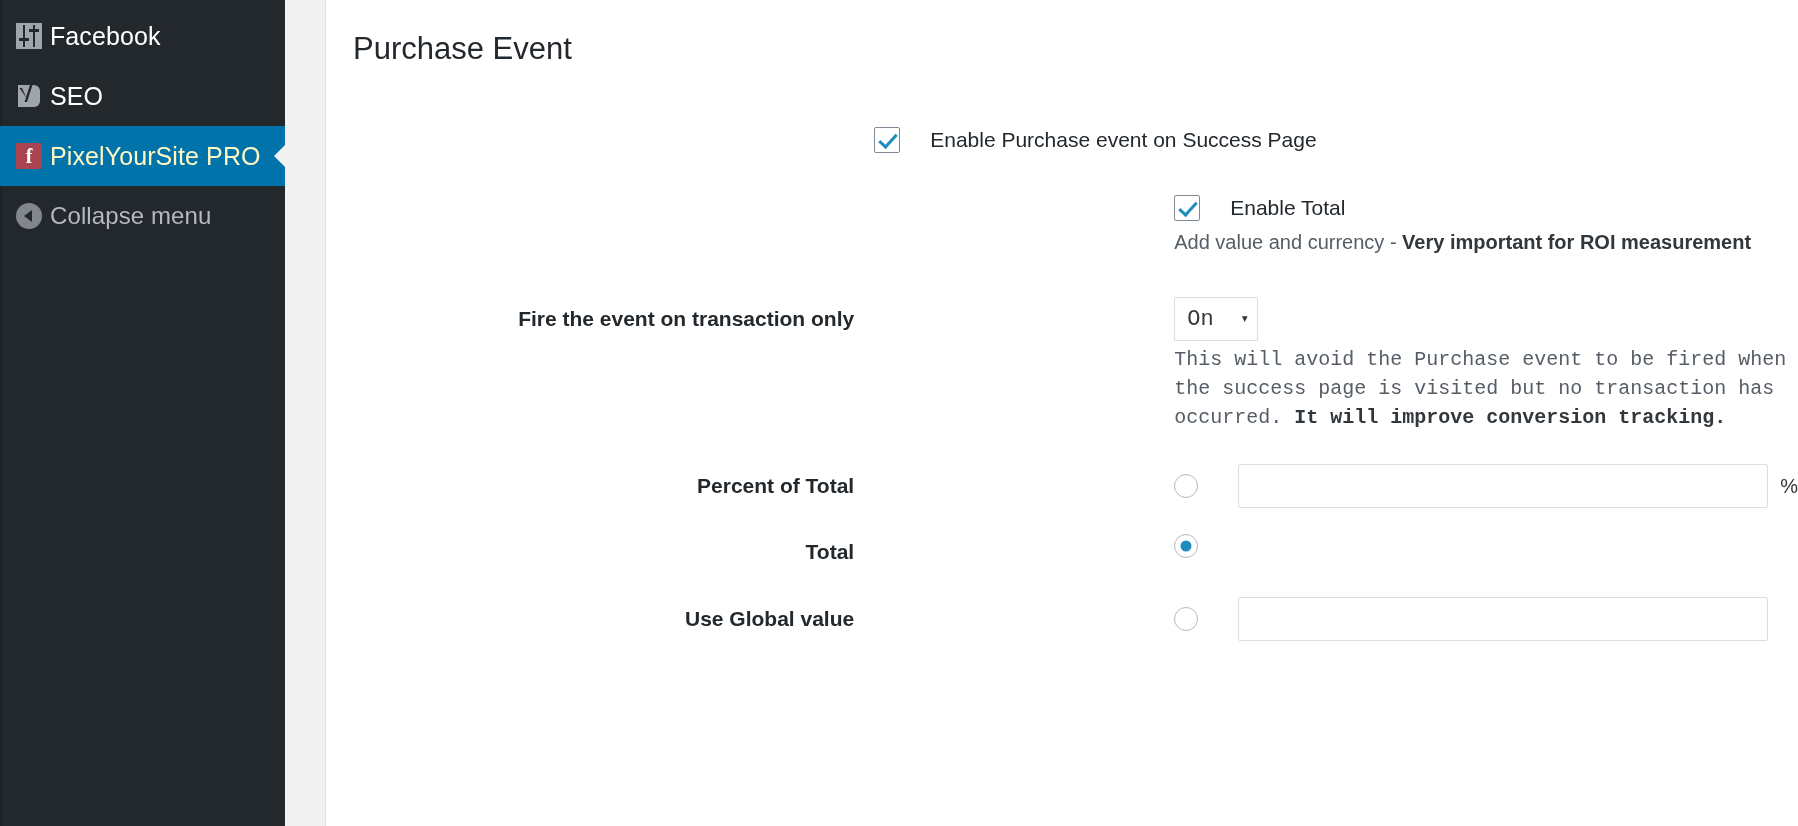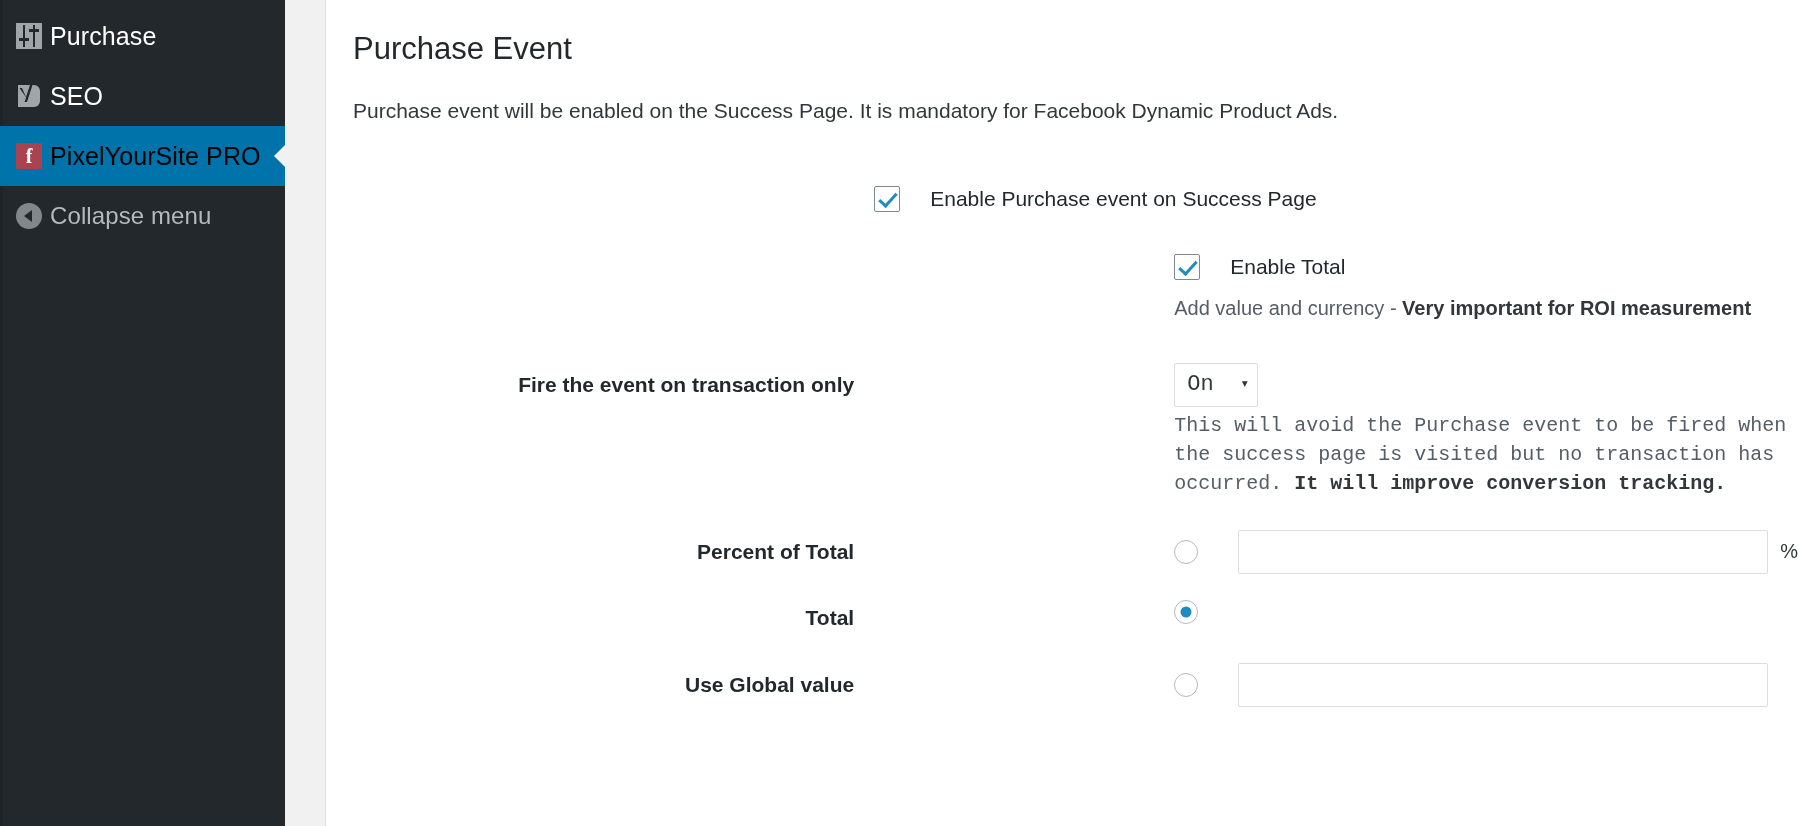--- a/index.html
+++ b/index.html
@@ -53,21 +53,21 @@
     font-size: 25px;
     color: #ffffff;
     letter-spacing: 0.1px;
     white-space: nowrap;
   }
 
   .menu-item.current {
     background: #0073aa;
   }
   .menu-item.current .m-label {
-    color: #000000;
+    color: #fef9c3;
   }
   .menu-item.current::after {
     content: "";
     position: absolute;
     right: -1px;
     top: 50%;
     transform: translateY(-50%);
     width: 0;
     height: 0;
     border-top: 12px solid transparent;
@@ -365,21 +365,21 @@
     <div class="menu-item">
       <span class="m-icon">
         <span class="icon-sliders">
           <span class="sl-bg"></span>
           <span class="sl-l1"></span>
           <span class="sl-l2"></span>
           <span class="sl-h1"></span>
           <span class="sl-h2"></span>
         </span>
       </span>
-      <span class="m-label">Purchase</span>
+      <span class="m-label">Facebook</span>
     </div>
 
     <div class="menu-item">
       <span class="m-icon">
         <svg class="icon-yoast" viewBox="0 0 28 28" xmlns="http://www.w3.org/2000/svg">
           <path d="M3 3 h16 a6 6 0 0 1 6 6 v10 a6 6 0 0 1 -6 6 h-16 z" fill="#a0a5aa"></path>
           <path d="M7 6 l4 9 l4 -12 l2.5 0 l-5.5 17 l-2.5 0 l1.6 -4.5 l-6.6 -9.5 z" fill="#23282d"></path>
         </svg>
       </span>
       <span class="m-label">SEO</span>
@@ -402,21 +402,20 @@
     </div>
   </div>
 
   <div class="content-wrap">
     <div class="content-gutter"></div>
 
     <div class="content">
 
       <h1 class="page-title">Purchase Event</h1>
 
-      <p class="page-desc">Purchase event will be enabled on the Success Page. It is mandatory for Facebook Dynamic Product Ads.</p>
 
       <table class="form-table">
 
         <tbody>
             <tr>
           <td class="col-label"></td>
           <td>
             <div class="cb-row" style="margin-top:36px;">
               <span class="cb checked"></span>
               <span class="cb-label">Enable Purchase event on Success Page</span>
@@ -425,21 +424,21 @@
         </tr>
 
         <tr>
           <td class="col-label"></td>
           <td>
             <div style="margin-left:300px; margin-top:42px;">
               <div class="cb-row">
                 <span class="cb checked"></span>
                 <span class="cb-label">Enable Total</span>
               </div>
-              <div class="help-text" style="margin-top:14px; max-width:760px;">
+              <div class="help-text" style="margin-top:7px; max-width:760px;">
                 <span>Add value and currency - </span><b>Very important for ROI measurement</b>
               </div>
             </div>
           </td>
         </tr>
 
         <tr>
           <td class="col-label" style="padding-top:48px !important;">
             <span class="row-label">Fire the event on transaction only</span>
           </td>

